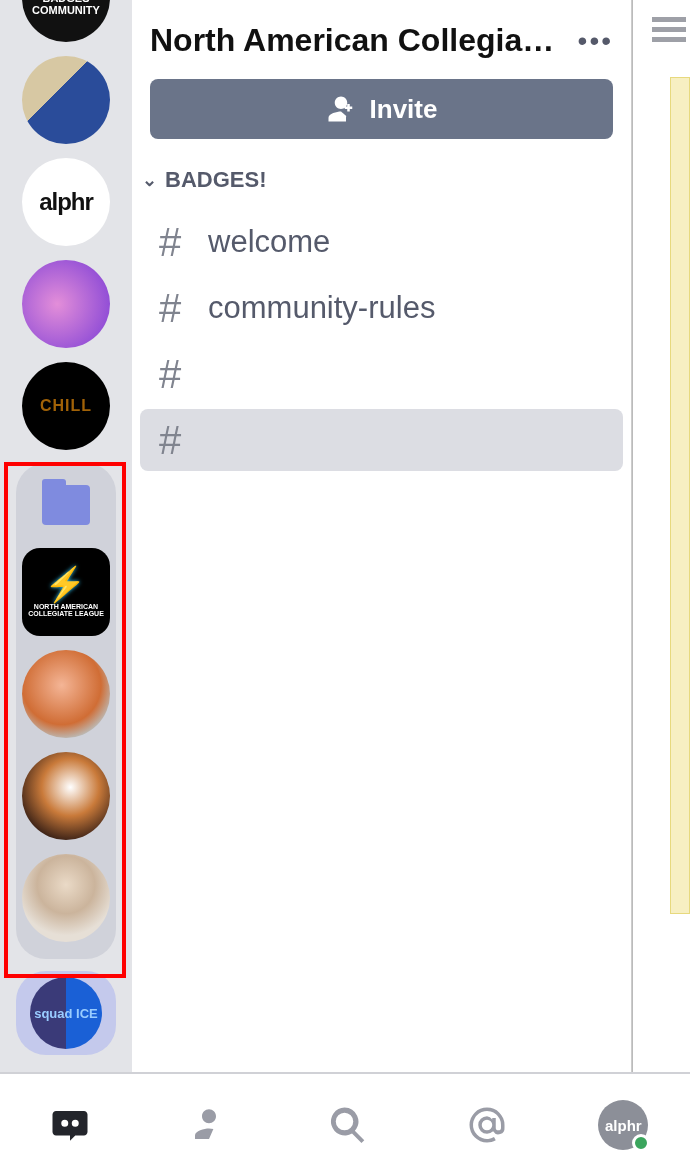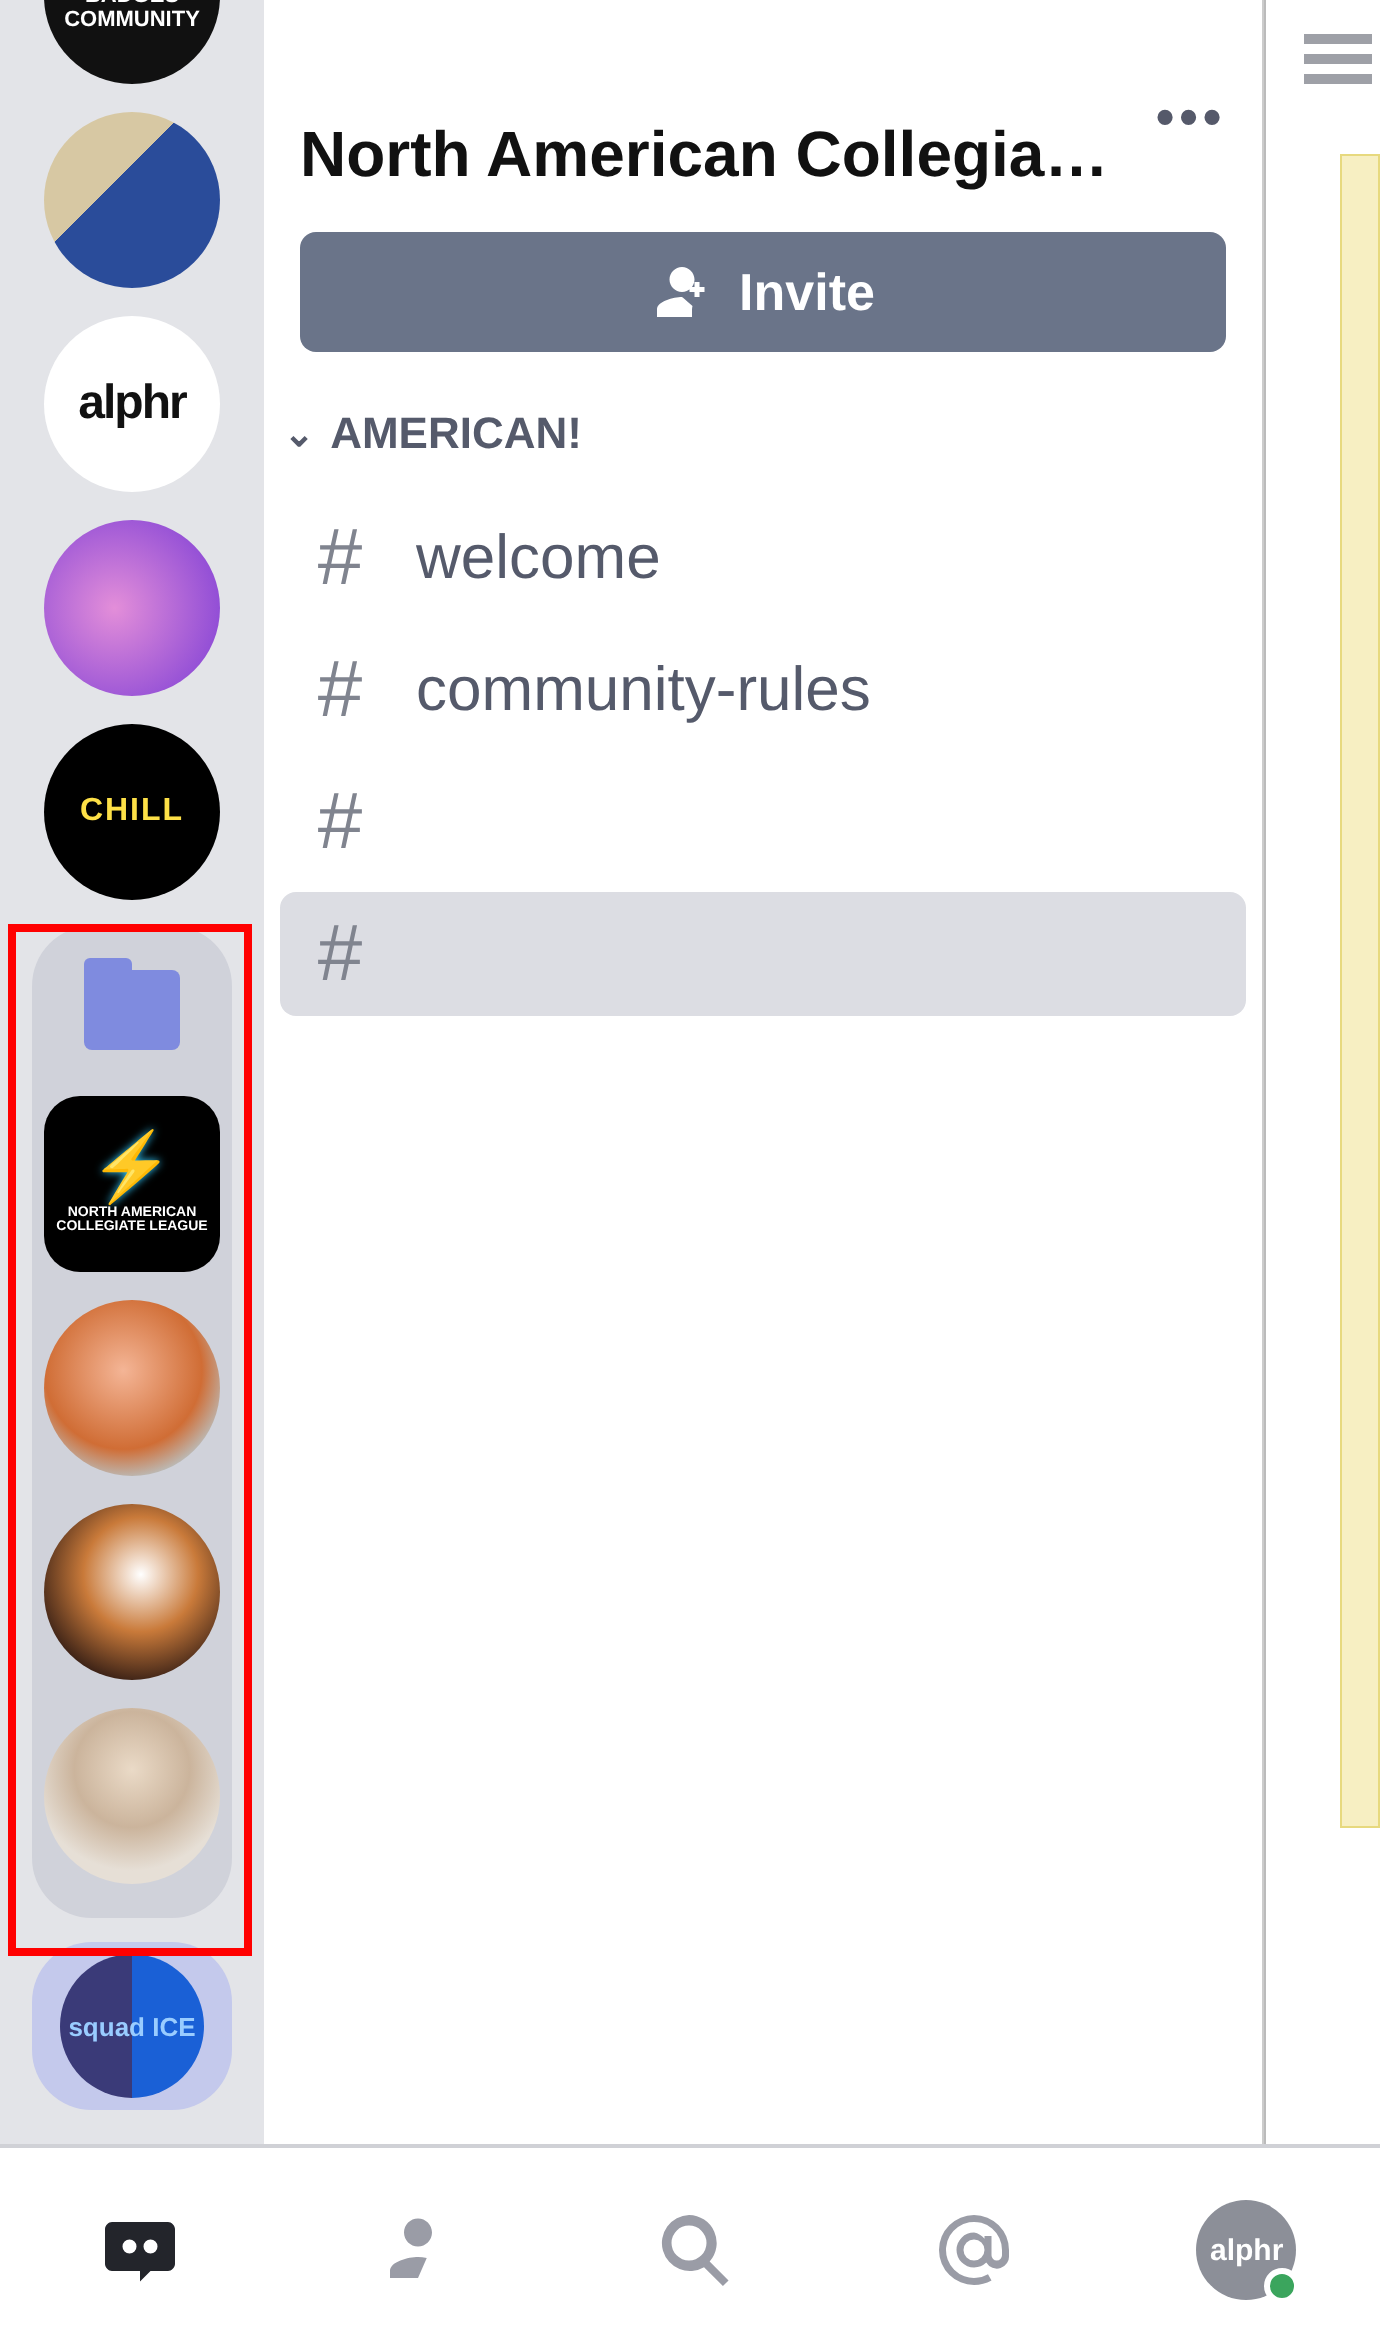--- a/index.html
+++ b/index.html
@@ -31,21 +31,21 @@
     display:flex; align-items:center; justify-content:center;
     overflow:hidden;
     font-weight:700;
     text-align:center;
     cursor:pointer;
   }
   .srv-badges { background:#111; color:#fff; font-size:11px; line-height:1.1; }
   .srv-ginger { background:linear-gradient(135deg,#d7c8a3 40%,#2a4c9a 40%); }
   .srv-alphr { background:#fff; color:#111; font-size:24px; letter-spacing:-1px; font-weight:800; }
   .srv-pink  { background: radial-gradient(circle at 40% 50%, #e38ed9 0%, #8f4cd6 80%); }
-  .srv-chill { background:#000; color:#fde047; font-size:16px; letter-spacing:1px; }
+  .srv-chill { background:#000; color:#a16207; font-size:16px; letter-spacing:1px; }
   .srv-nacl  { background:#000; color:#fff; font-size:8px; line-height:1; flex-direction:column; border-radius:18px; }
   .srv-nacl .bolt { font-size:34px; color:#ff7a1a; text-shadow:0 0 4px #3cf; }
   .srv-anime1{ background: radial-gradient(circle at 45% 40%, #f4b596 0%, #d06d35 55%, #b7cbd2 80%); }
   .srv-anime2{ background: radial-gradient(circle at 55% 40%, #fff 0%, #c97a3a 40%, #2a1712 80%); }
   .srv-elon  { background: radial-gradient(circle at 50% 35%, #eadac7 0%, #cbb49c 40%, #e6dfd6 70%); }
   .srv-elon::after{content:"";position:absolute;width:50px;height:30px;background:#111;border-radius:10px 10px 0 0;top:920px;left:41px;}
   .srv-squad { background: linear-gradient(90deg,#3a3a78 50%,#1a60d6 50%); color:#9cf; font-size:13px; }
 
   
   .folder-container {
@@ -86,21 +86,21 @@
     display:flex; flex-direction:column;
     border-right:1px solid #ccc;
   }
   .panel-header {
     display:flex; align-items:center; justify-content:space-between;
     padding:22px 18px 10px 18px;
   }
   .server-title {
     font-size:32px; font-weight:800; color:#111;
     white-space:nowrap; overflow:hidden; text-overflow:ellipsis;
-    flex:1; margin-right:10px;margin-top:37px;
+    flex:1; margin-right:10px;
   }
   .more-dots { font-size:28px; color:#55596a; letter-spacing:2px; cursor:pointer; }
 
   .invite-btn {
     margin:10px 18px 28px;
     background:#6a7489; color:#fff;
     border:none; border-radius:8px;
     height:60px;
     font-size:26px; font-weight:600;
     display:flex; align-items:center; justify-content:center;
@@ -216,21 +216,21 @@
 
     <button class="invite-btn">
       <svg viewBox="0 0 24 24">
           <path d="M12 12c2.7 0 5-2.3 5-5s-2.3-5-5-5-5 2.3-5 5 2.3 5 5 5zm0 2c-3.3 0-10 1.7-10 5v3h14v-3c0-.5.1-1 .2-1.4C14.5 16 12 14 12 14zm9-4h-2V8h-2v2h-2v2h2v2h2v-2h2v-2z"></path>
         </svg>
       <span>Invite</span>
     </button>
 
     <div class="category-row">
       <span class="chev">⌄</span>
-      <span>AMERICAN!</span>
+      <span>BADGES!</span>
     </div>
 
     <div id="channels">
         <div class="channel">
           <span class="hash">#</span>
           <span class="chan-name">welcome</span>
         </div>
         <div class="channel">
           <span class="hash">#</span>
           <span class="chan-name">community-rules</span>

